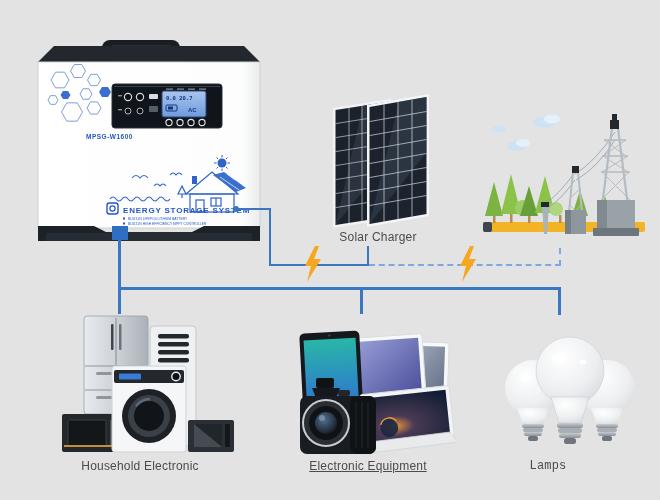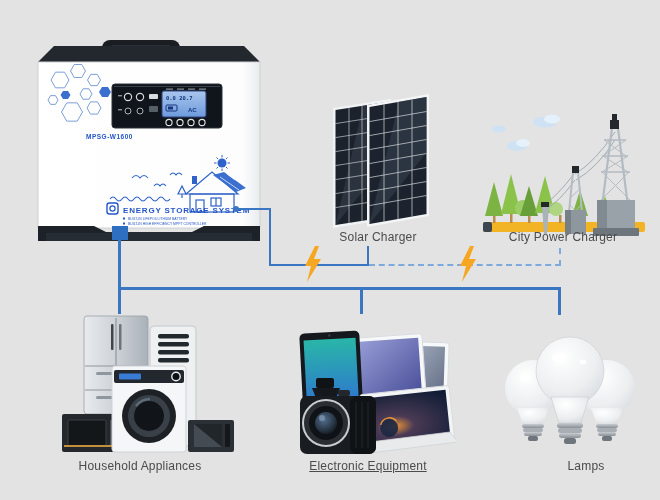--- a/index.html
+++ b/index.html
@@ -463,18 +463,17 @@
         <rect x="55" y="102" width="24" height="5" rx="2.5" fill="#a8aeb4"></rect>
         <rect x="56" y="107" width="22" height="5" rx="2.5" fill="url(#screw)"></rect>
         <rect x="61" y="112" width="12" height="6" rx="2.5" fill="#6e757c"></rect>
         <ellipse cx="56" cy="32" rx="7" ry="4.5" fill="#ffffff"></ellipse>
         <ellipse cx="80" cy="36" rx="3.5" ry="2.5" fill="#ffffff" opacity=".85"></ellipse>
       </g>
     </svg>
   </div>
 
   <div class="node-label" style="left:318px;top:230px;width:120px;">Solar Charger</div>
-  <div class="node-label" style="left:483px;top:230px;width:160px;">City Power Charger</div>
-  <div class="node-label" style="left:60px;top:459px;width:160px;">Household Appliances</div>
+  <div class="node-label" style="left:60px;top:459px;width:160px;">Household Electronic</div>
   <div class="node-label" style="left:288px;top:459px;width:160px;text-decoration:underline;">Electronic Equipment</div>
-  <div class="node-label" style="left:526px;top:459px;width:120px;">Lamps</div>
+  <div class="node-label" style="left:488px;top:459px;width:120px;font-family:Liberation Mono, monospace;">Lamps</div>
 
 </div>
 
 </body></html>

